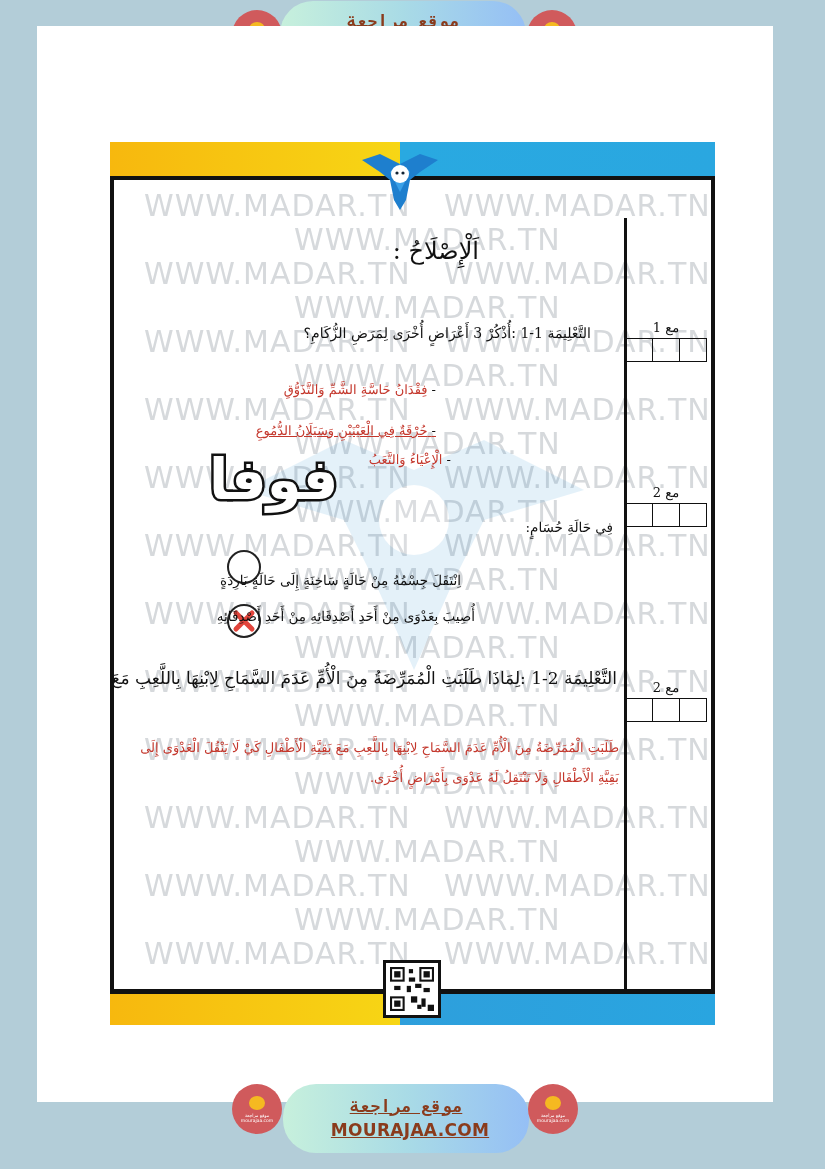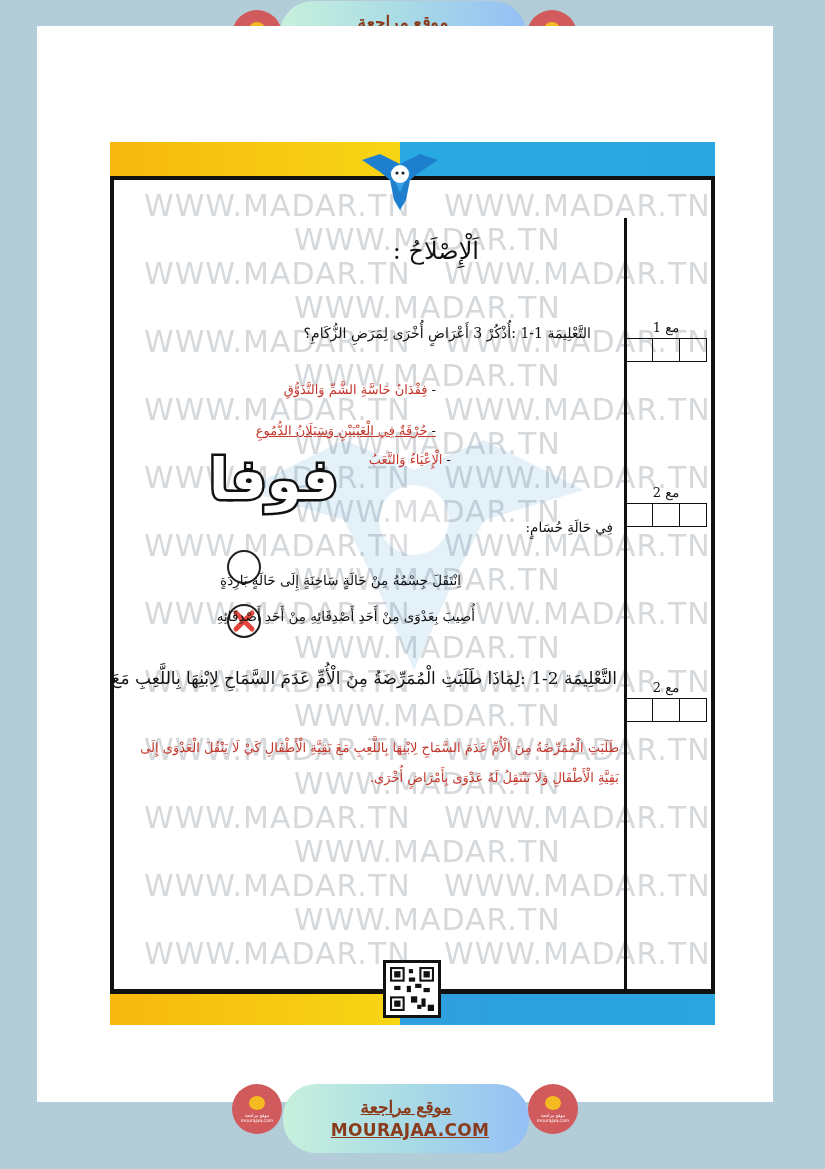--- a/index.html
+++ b/index.html
@@ -2,21 +2,21 @@
 <html><head>
 <meta charset="utf-8">
 <style>
   * { box-sizing: border-box; margin: 0; padding: 0; }
   body { width: 825px; height: 1169px; background: #b3cdd8; position: relative; overflow: hidden; font-family: "DejaVu Serif", serif; }
   .page { position: absolute; left: 37px; top: 26px; width: 736px; height: 1076px; background: #ffffff; }
   .badge { position: absolute; width: 50px; height: 50px; border-radius: 50%; background: #d05a5c; display:flex; flex-direction:column; align-items:center; justify-content:center; }
   .badge .dot { width: 16px; height: 14px; border-radius: 50%; background: #f5b921; margin-bottom: 3px; }
   .badge .tiny { font-family: "DejaVu Sans", sans-serif; font-size: 4.5px; color: #fff; line-height: 5px; text-align: center; }
   .pill { position: absolute; width: 246px; height: 66px; border-radius: 33px; background: linear-gradient(90deg, #c7f0dc 0%, #a9dbe6 50%, #95bff5 100%); display: flex; flex-direction: column; align-items: center; justify-content: center; }
-  .pill .ar { font-family: Liberation Sans, sans-serif; font-weight: bold; font-size: 17px; color: #8a3b1c; text-decoration: underline; direction: rtl; line-height: 22px; }
+  .pill .ar { font-family: Liberation Mono, monospace; font-weight: bold; font-size: 17px; color: #8a3b1c; text-decoration: underline; direction: rtl; line-height: 22px; }
   .pill .en { font-family: "DejaVu Sans", sans-serif; font-weight: bold; font-size: 17px; color: #8a3b1c; text-decoration: underline; line-height: 22px; letter-spacing: 0.3px; margin-left: 8px; }
 
   .sheet { position: absolute; left: 110px; top: 142px; width: 605px; height: 883px; background: #fff; }
   .band-top { position: absolute; left: 0; top: 0; width: 605px; height: 34px; background: linear-gradient(90deg, #f7b80e 0%, #f7d615 48%, #29a9e1 48%, #2aa7e0 100%); }
   .band-bot { position: absolute; left: 0; top: 852px; width: 605px; height: 31px; background: linear-gradient(90deg, #f7b80e 0%, #f7d615 48%, #2e9fdc 48%, #29a5e0 100%); }
   .frame { position: absolute; left: 0; top: 34px; width: 605px; height: 818px; border: 4px solid #111; border-bottom-width: 5px; background: #fff; overflow: hidden; }
   .divider { position: absolute; left: 510px; top: 38px; width: 3px; height: 780px; background: #111; }
 
   .wm { position: absolute; font-family: "DejaVu Sans", sans-serif; font-size: 30px; color: #d6d9dc; letter-spacing: 1px; white-space: nowrap; }
   .owl-bg { position: absolute; left: 110px; top: 250px; width: 380px; height: 250px; opacity: 0.12; }

